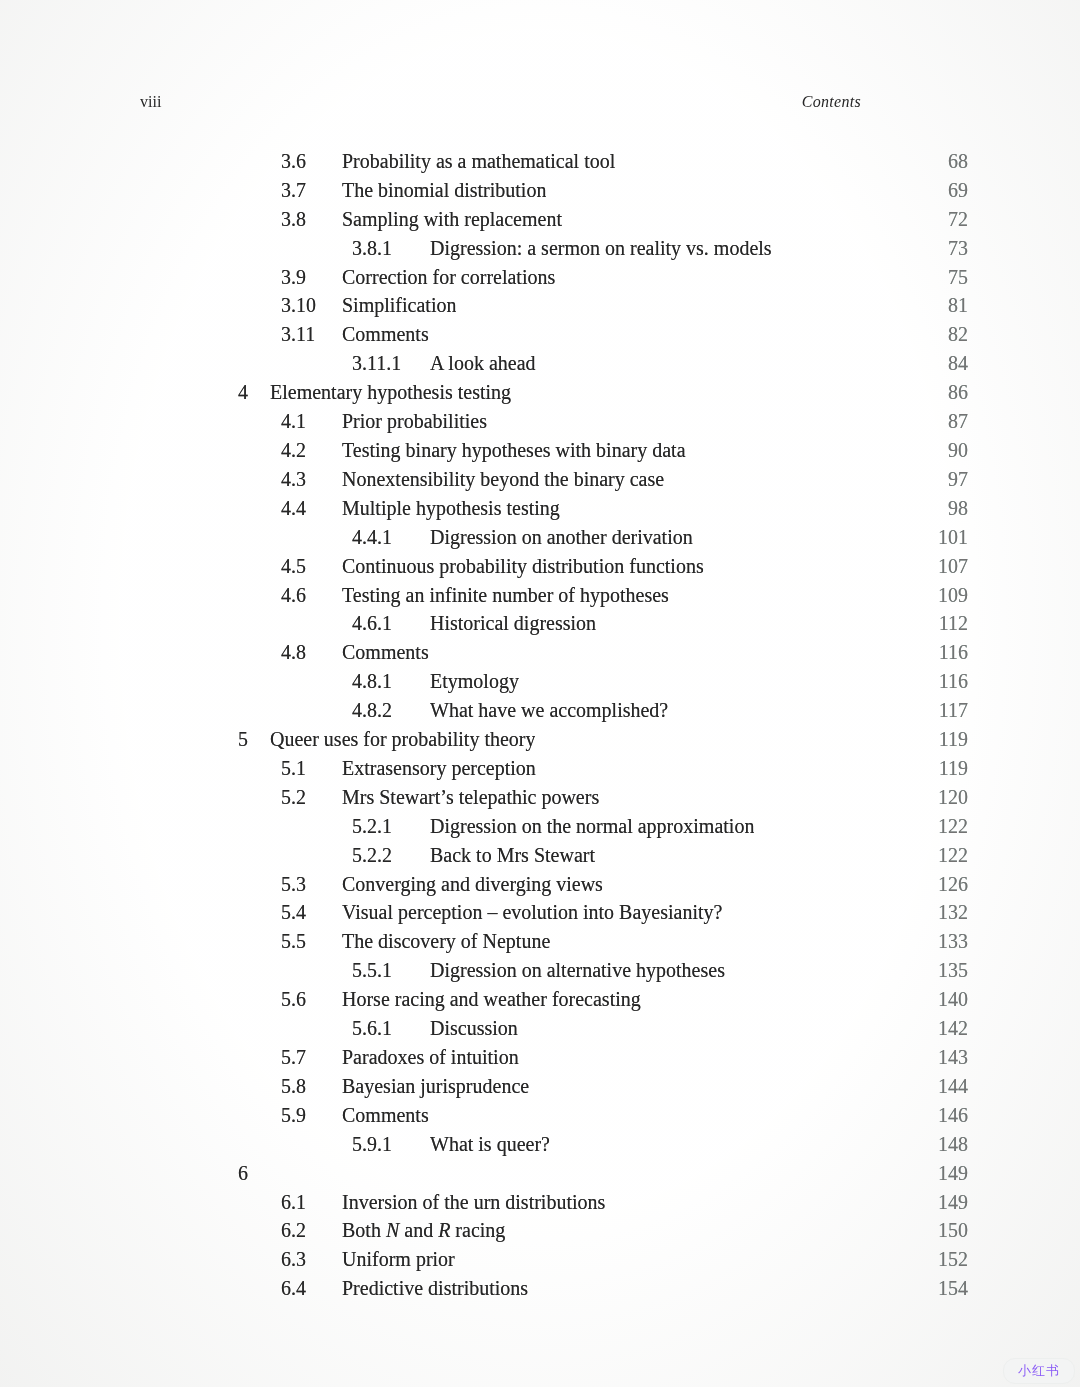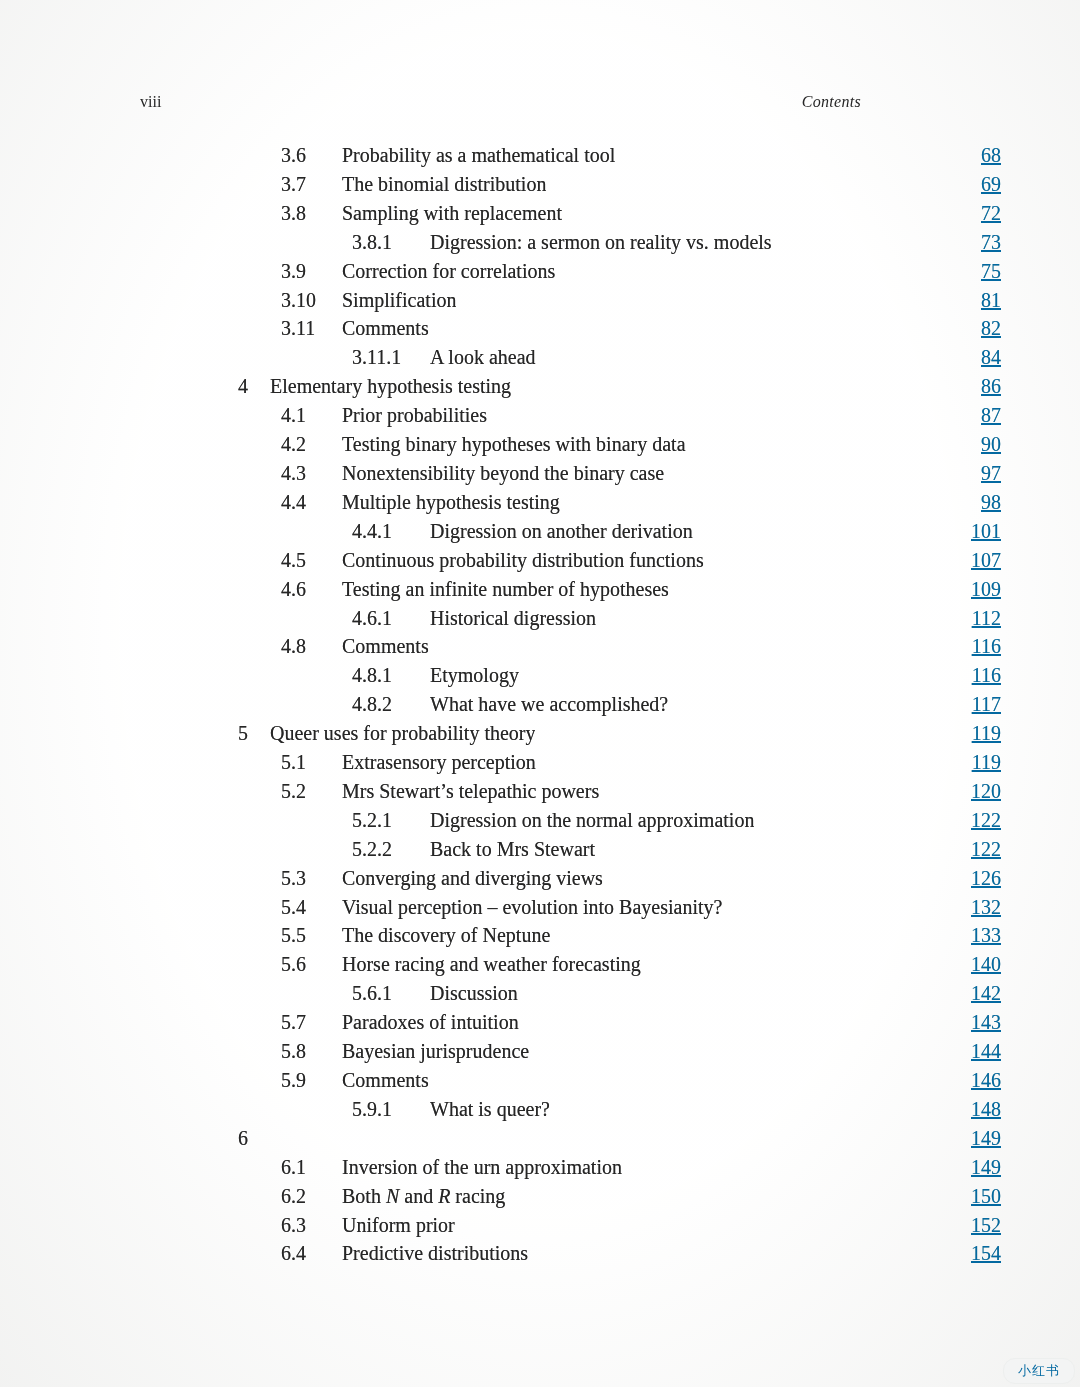--- a/index.html
+++ b/index.html
@@ -48,50 +48,49 @@
   }
 
   .toc {
     position: absolute;
     top: 144px;
     left: 0;
     width: 1080px;
   }
   .toc-row {
     display: flex;
-    align-items: flex-start;
+    align-items: flex-end;
     height: 28.92px;
     box-sizing: border-box;
-    padding-right: 79px;
+    padding-right: 112px;
     font-size: 20px;
     white-space: nowrap;
     text-shadow: 0 0 0.5px rgba(45,45,45,0.65);
   }
   .toc-row .num { flex: none; }
   .toc-row.lvl1 { padding-left: 238px; }
   .toc-row.lvl1 .num { width: 32px; }
   .toc-row.lvl2 { padding-left: 281px; }
   .toc-row.lvl2 .num { width: 61px; }
   .toc-row.lvl3 { padding-left: 352px; }
   .toc-row.lvl3 .num { width: 78px; }
   .toc-row .title { flex: 0 1 auto; overflow: hidden; }
   .toc-row .pg {
     margin-left: auto;
-    color: #0369a1;
+    color: #737373;
     text-shadow: 0 0 0.5px rgba(78,125,119,0.6);
-    text-decoration: underline;
   }
 
   .watermark {
     position: absolute;
     right: 5px;
     bottom: 3px;
     font-family: "DejaVu Sans", sans-serif;
     font-size: 13px;
-    color: #0369a1;
+    color: #8b5cf6;
     background: #f3f4f4;
     border: 1px solid #edefee;
     border-radius: 12px;
     padding: 3px 14px;
     letter-spacing: 1px;
   }
 </style>
 </head>
 <body>
 
@@ -236,20 +235,25 @@
     <div class="toc-row lvl2">
     <span class="num">5.4</span>
     <span class="title">Visual perception – evolution into Bayesianity?</span>
     <span class="pg">132</span>
   </div>
     <div class="toc-row lvl2">
     <span class="num">5.5</span>
     <span class="title">The discovery of Neptune</span>
     <span class="pg">133</span>
   </div>
+    <div class="toc-row lvl3">
+    <span class="num">5.5.1</span>
+    <span class="title">Digression on alternative hypotheses</span>
+    <span class="pg">135</span>
+  </div>
     <div class="toc-row lvl2">
     <span class="num">5.6</span>
     <span class="title">Horse racing and weather forecasting</span>
     <span class="pg">140</span>
   </div>
     <div class="toc-row lvl3">
     <span class="num">5.6.1</span>
     <span class="title">Discussion</span>
     <span class="pg">142</span>
   </div>
@@ -272,21 +276,21 @@
     <span class="num">5.9.1</span>
     <span class="title">What is queer?</span>
     <span class="pg">148</span>
   </div>
     <div class="toc-row lvl1">
     <span class="num">6</span>
     <span class="pg">149</span>
   </div>
     <div class="toc-row lvl2">
     <span class="num">6.1</span>
-    <span class="title">Inversion of the urn approximation</span>
+    <span class="title">Inversion of the urn distributions</span>
     <span class="pg">149</span>
   </div>
     <div class="toc-row lvl2">
     <span class="num">6.2</span>
     <span class="title"><span>Both </span><i>N</i><span> and </span><i>R</i><span> racing</span></span>
     <span class="pg">150</span>
   </div>
     <div class="toc-row lvl2">
     <span class="num">6.3</span>
     <span class="title">Uniform prior</span>

